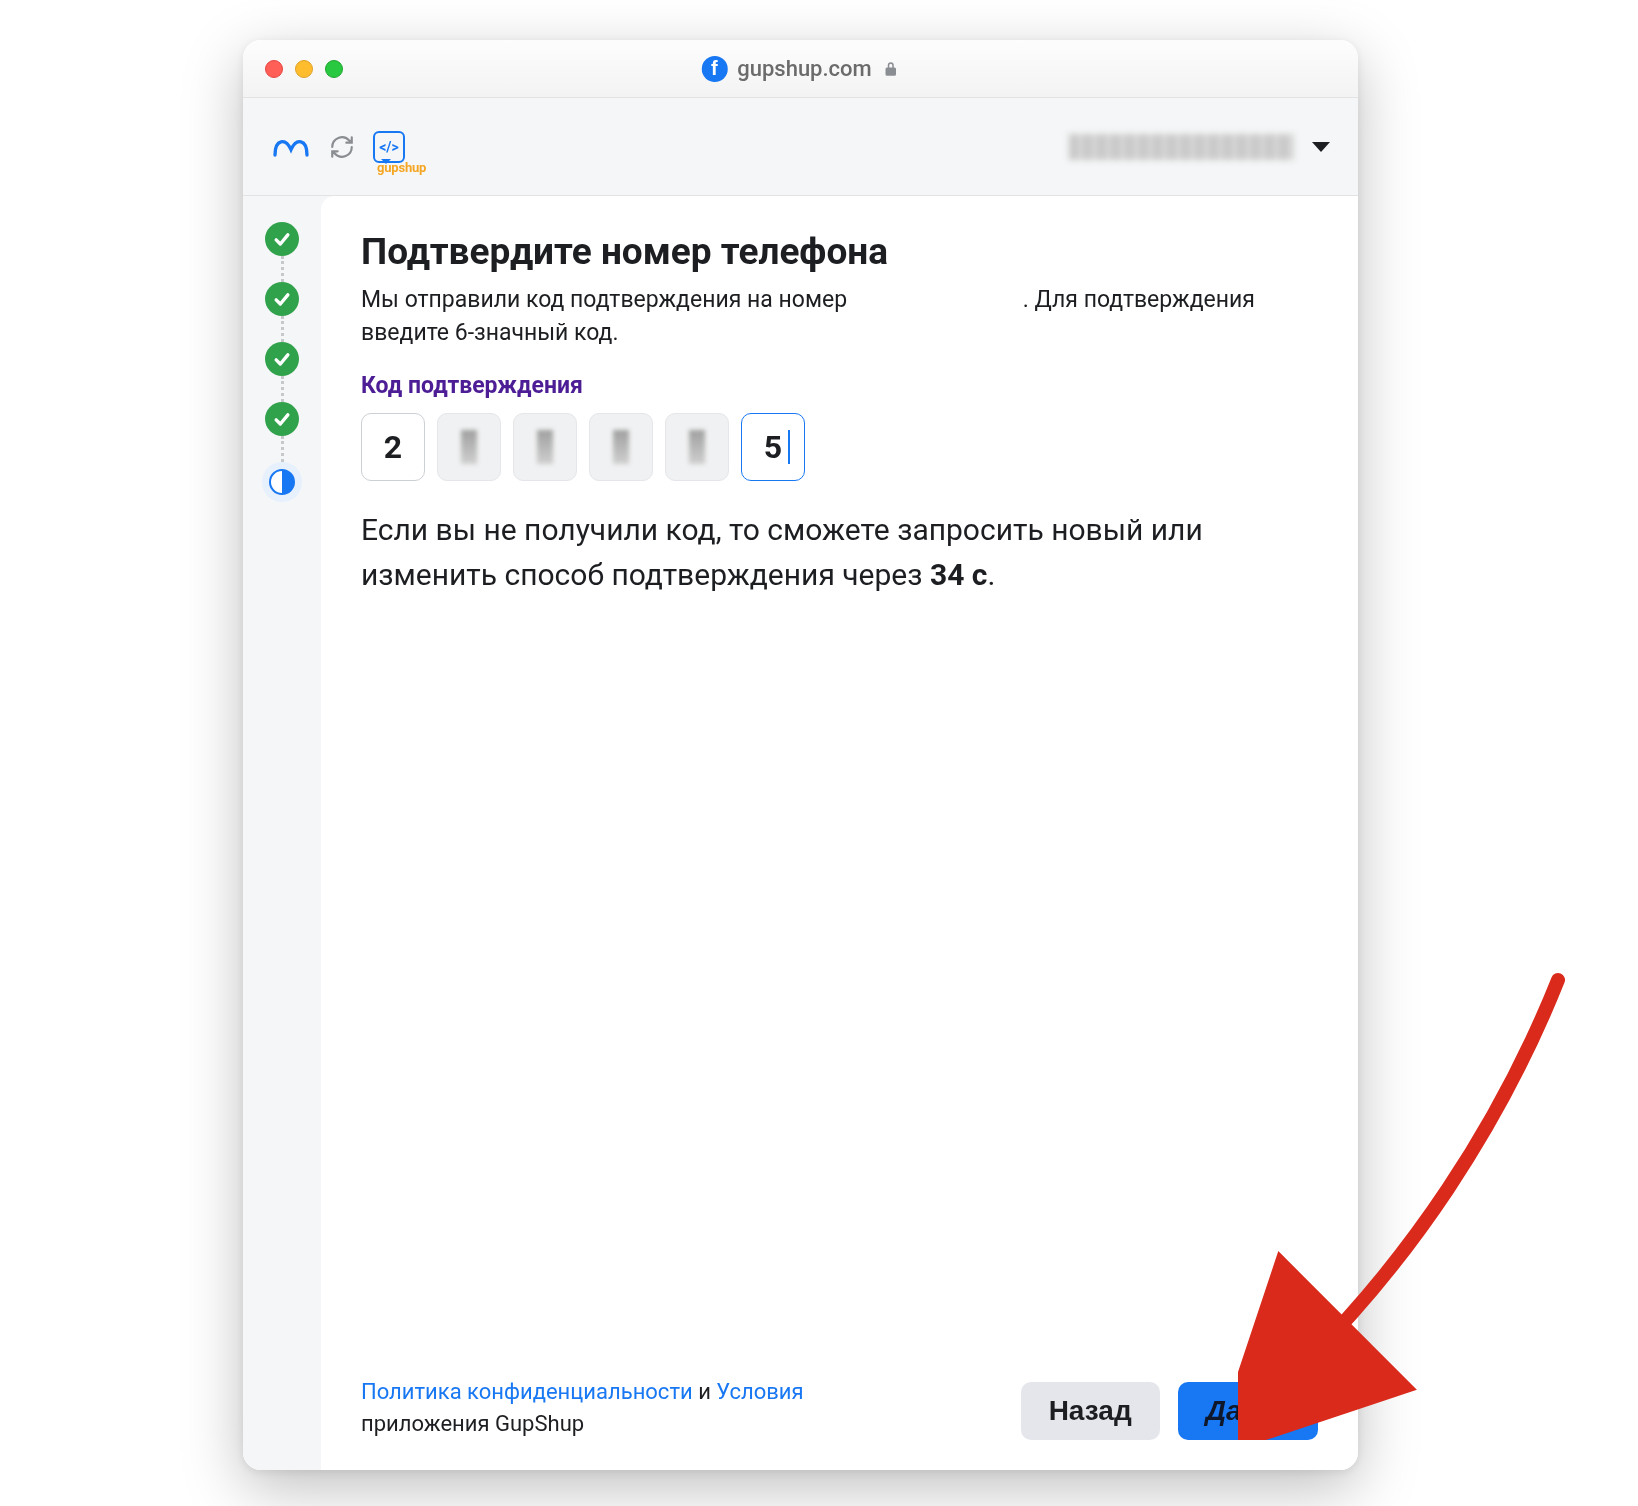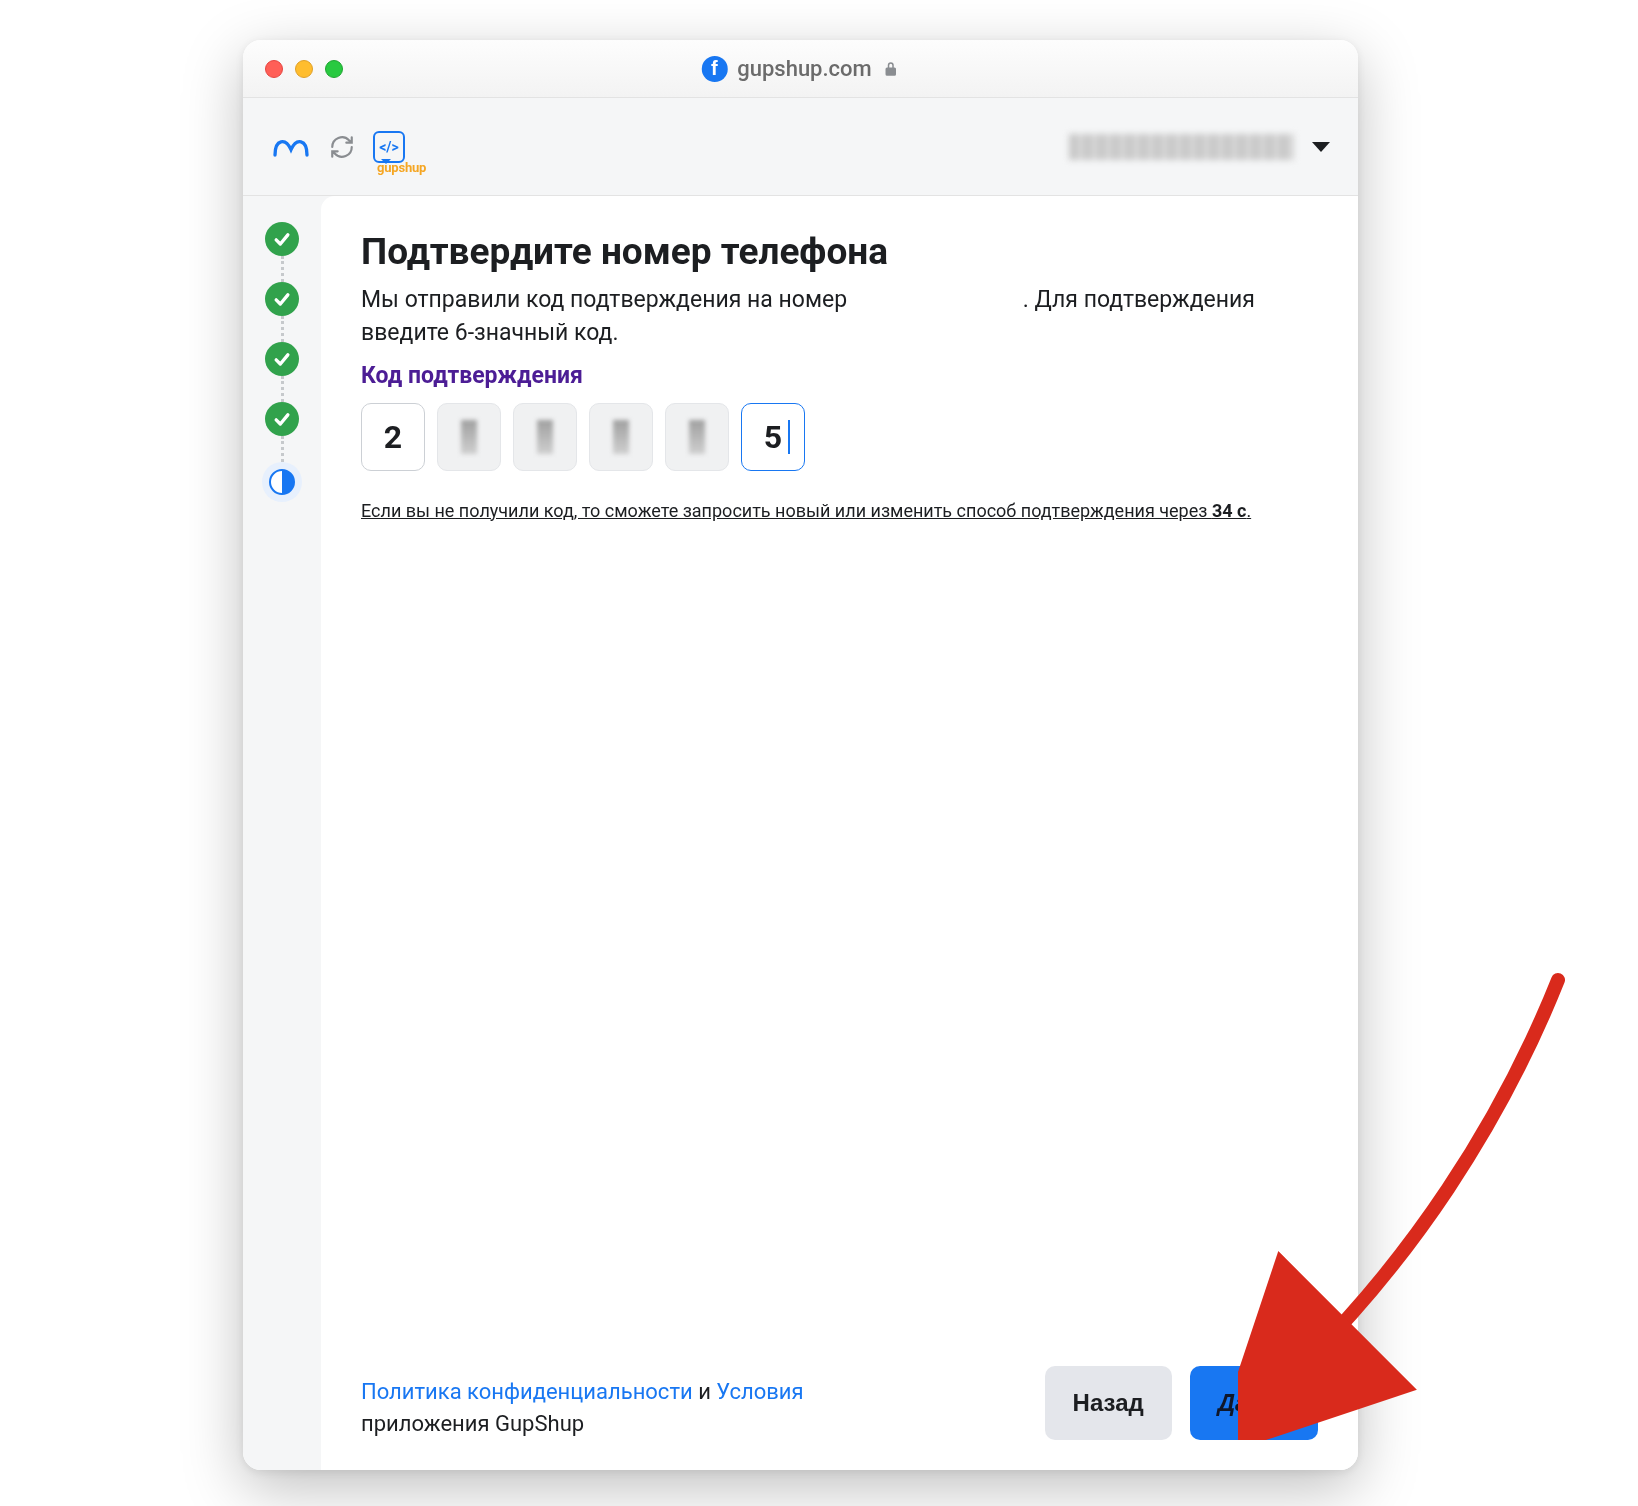--- a/index.html
+++ b/index.html
@@ -99,50 +99,50 @@
   }
   .panel {
     flex:1;
     background:#ffffff;
     border-radius:14px 0 0 0;
     padding: 34px 40px 30px 40px;
     display:flex; flex-direction:column;
     position:relative;
   }
   .panel h1 { font-size:37px; font-weight:700; color:#1c1e21; margin-bottom:10px;}
-  .desc { font-size:23px; line-height:1.45; color:#1c1e21; margin-bottom:12px;}
+  .desc { font-size:23px; line-height:1.45; color:#1c1e21; margin-bottom:22px;}
   .label { font-size:23px; font-weight:700; color:#4c1d95; margin-bottom:14px;}
   .code-row { display:flex; gap:12px; margin-bottom:26px;}
   .code-cell {
     width:64px;height:68px;border:1px solid #ccd0d5;border-radius:10px;
     background:#fff; display:flex;align-items:center;justify-content:center;
     font-size:32px;font-weight:700;color:#1c1e21;
   }
   .code-cell.blurred { background:#f0f1f2;border-color:#e4e6e9;}
   .code-cell.blurred .blur-digit{
     width:16px;height:34px;background:linear-gradient(#a0a0a0,#cfcfcf);filter:blur(2px);
   }
   .code-cell.active { border-color:#1877f2; position:relative;}
   .code-cell.active::after{
     content:""; position:absolute; right:14px; top:16px; bottom:16px; width:2px; background:#1877f2;
     animation: blink 1s step-end infinite;
   }
   @keyframes blink {50%{opacity:0;}}
-  .hint { font-size:18px; line-height:1.5; color:#1c1e21;text-decoration:underline;}
+  .hint { font-size:30px; line-height:1.5; color:#1c1e21;}
   .hint .bold { font-weight:700;}
   .footer {
     margin-top:auto;
     display:flex; align-items:flex-end; justify-content:space-between; 
     padding-top:20px;
   }
   .foot-left { font-size:22px; line-height:1.45; color:#1c1e21; max-width:560px;}
   .foot-left a { color:#1877f2; text-decoration:none;}
   .foot-right { display:flex; gap:18px;}
   .btn {
-    height:74px; padding:17px 28px; border-radius:10px; font-size:24px; font-weight:600;
+    height:58px; padding:17px 28px; border-radius:10px; font-size:28px; font-weight:600;
     display:flex;align-items:center;justify-content:center; cursor:pointer; border:none;
   }
   .btn-secondary { background:#e4e6eb; color:#1c1e21;}
   .btn-primary { background:#1877f2; color:#0f172a;font-style:italic;}
   
   .arrow-annot {
     position:absolute;
     left: 1238px;
     top: 960px;
     width: 360px;

